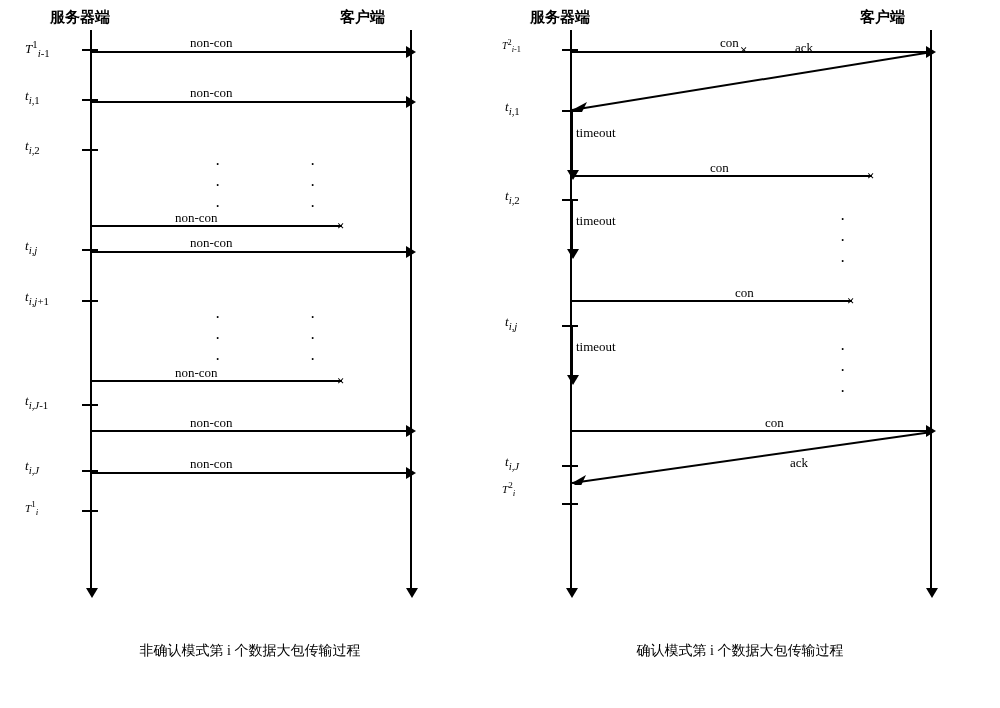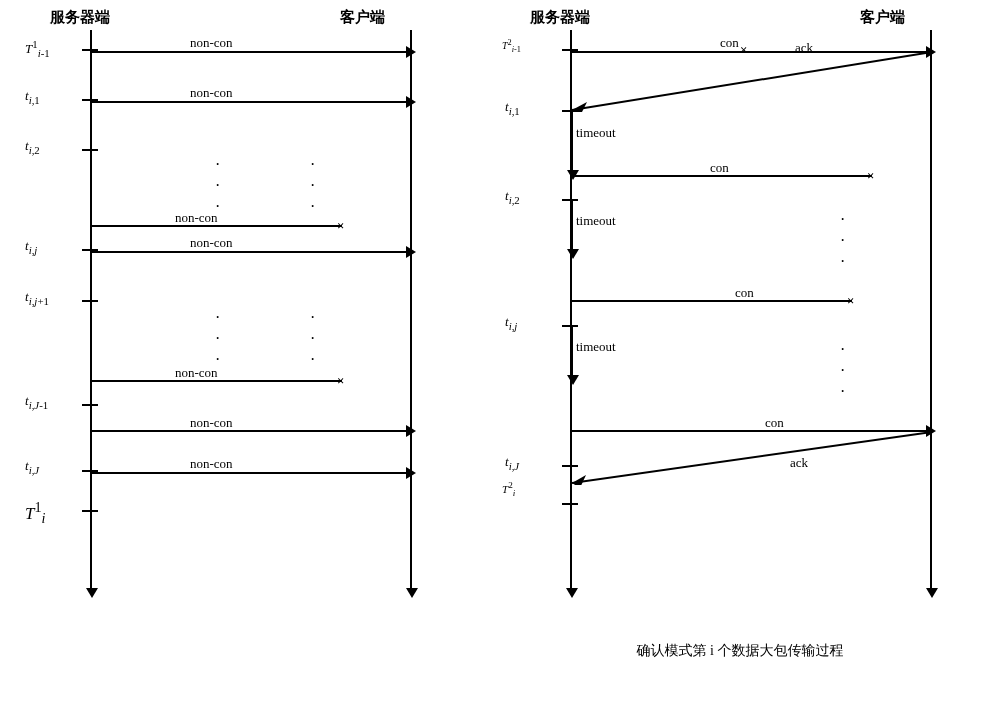--- a/index.html
+++ b/index.html
@@ -93,24 +93,25 @@
   <div style="position:absolute; left:62px; top:470px; width:16px; height:2px; background:#000;"></div>
   <div style="position:absolute; left:5px; top:458px; font-size:13px;">
     <i>t</i><sub><i>i</i>,<i>J</i></sub>
   </div>
 
   <div style="position:absolute; left:72px; top:472px; width:316px; height:2px; background:#000;"></div>
   <div style="position:absolute; left:386px; top:467px; border-left:10px solid #000; border-top:6px solid transparent; border-bottom:6px solid transparent;"></div>
   <div style="position:absolute; left:170px; top:456px; font-size:13px;">non-con</div>
 
   <div style="position:absolute; left:62px; top:510px; width:16px; height:2px; background:#000;"></div>
-  <div style="position:absolute; left:5px; top:499px; font-size:17px;">
+  <div style="position:absolute; left:5px; top:499px; font-size:11px;">
     <i>T</i><sup>1</sup><sub><i>i</i></sub>
   </div>
 
+  <div style="position:absolute; bottom:10px; left:0; right:0; text-align:center; font-size:14px;">非确认模式第 i 个数据大包传输过程</div>
 </div>
 
 <div style="position:absolute; left:500px; top:0; width:480px; height:670px;">
 
   <div style="position:absolute; top:8px; left:30px; font-size:15px; font-weight:bold;">服务器端</div>
   <div style="position:absolute; top:8px; left:360px; font-size:15px; font-weight:bold;">客户端</div>
 
   <div style="position:absolute; left:70px; top:30px; width:2px; height:560px; background:#000;"></div>
   <div style="position:absolute; left:66px; top:588px; border-left:6px solid transparent; border-right:6px solid transparent; border-top:10px solid #000;"></div>
 

